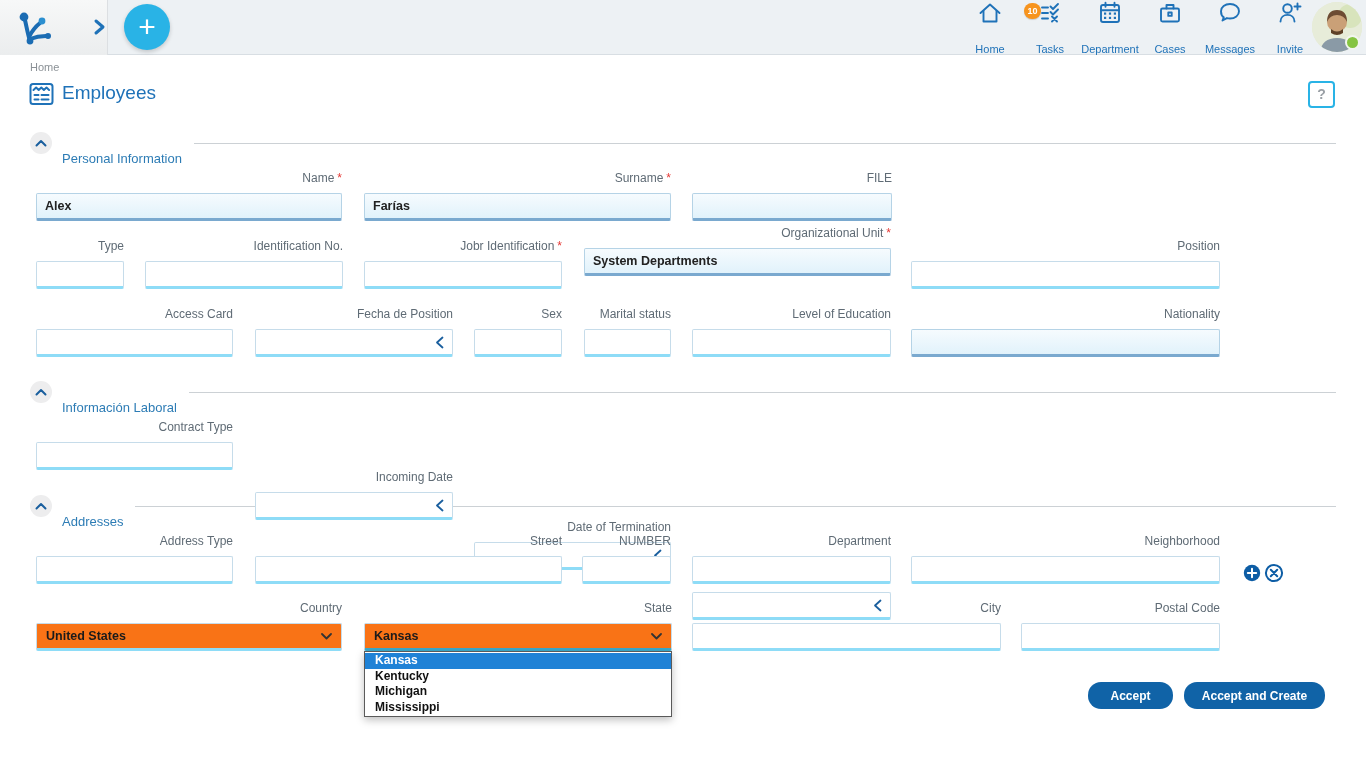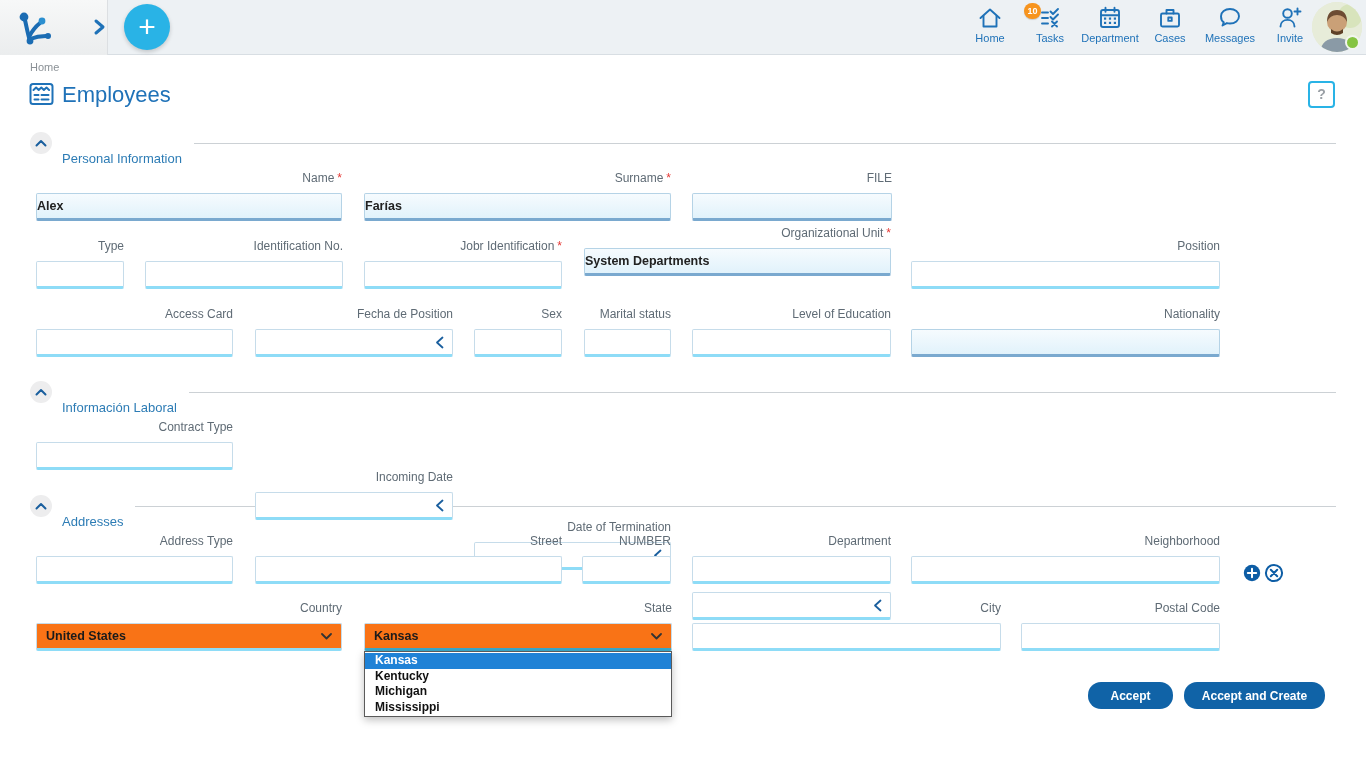--- a/index.html
+++ b/index.html
@@ -14,50 +14,50 @@
   .logobox { position:absolute; left:0; top:0; width:108px; height:55px;
     background:linear-gradient(180deg,#f7f8f8,#ebedee); border-right:1px solid #dcdfe2;
     display:flex; align-items:center; }
   .logobox svg { margin-left:14px; }
   .logo-chev { position:absolute; left:78px; top:17px; }
   .fab { position:absolute; left:124px; top:4px; width:46px; height:46px; border-radius:50%;
     background:#29b3e6; color:#fff; font-size:30px; font-weight:400; line-height:42px;
     text-align:center; border:none; box-shadow:0 2px 4px rgba(0,0,0,.18); cursor:pointer; }
   .nav { position:absolute; right:46px; top:0; height:55px; display:flex; }
   .navitem { width:60px; height:55px; position:relative; display:flex; flex-direction:column;
-    align-items:center; padding-top:5px; cursor:pointer; }
+    align-items:center; cursor:pointer;justify-content:space-between; }
   .navitem .nlabel { font-size:11px; color:#1f72b8; margin-top:1px; }
   .badge { position:absolute; left:4px; top:3px; min-width:17px; height:16px; border-radius:9px;
     background:#f7941e; color:#fff; font-size:9px; font-weight:bold; line-height:16px;
     text-align:center; padding:0 3px; box-shadow:0 1px 1px rgba(0,0,0,.15); }
   .avatar { position:absolute; left:1312px; top:2px; width:50px; height:50px; border-radius:50%;
     overflow:hidden; background:#e3ead2; cursor:pointer; }
   .statusdot { position:absolute; left:1345px; top:35px; width:15px; height:15px; border-radius:50%;
     background:#85c440; border:2px solid #f2f5ee; }
   
   .breadcrumb { position:absolute; left:30px; top:61px; font-size:11px; color:#8b9196; cursor:pointer; }
   .titleicon { position:absolute; left:28px; top:81px; }
-  .pagetitle { position:absolute; left:62px; top:82px; font-size:22px; color:#1f72b8; }
+  .pagetitle { position:absolute; left:62px; top:82px; font-size:19px; color:#1f72b8; }
   .helpbtn { position:absolute; left:1308px; top:81px; width:27px; height:27px; background:#fff;
     border:2px solid #29b3e6; border-radius:4px; color:#9aa0a6; font-size:14px; font-weight:bold;
     text-align:center; line-height:23px; cursor:pointer; }
   
   .section { position:absolute; left:30px; right:30px; height:24px; display:flex; align-items:center; }
   .seccircle { width:22px; height:22px; border-radius:50%; background:#ededee; display:flex;
     align-items:center; justify-content:center; cursor:pointer; flex:none; }
   .sectitle { font-size:13px; color:#2d7cb5; margin-left:10px; white-space:nowrap;margin-top:30px; }
   .secline { flex:1; height:1px; background:#ccd1d5; margin-left:12px; }
   
   .field { position:absolute; }
   .flabel { font-size:12px; color:#5f6b75; height:22px; line-height:15px; white-space:nowrap;text-align:right; }
   .req { color:#e53935; margin-left:3px; }
   .finput { display:block; width:100%; height:28px; border:1px solid #c6dcea;
     border-bottom:3px solid #8edcf7; border-radius:2px; background:#fff;
     font-family:"Liberation Sans", sans-serif; font-size:12.5px; font-weight:bold; color:#222;
-    padding:0 0; outline:none; }
+    padding:0 8px; outline:none; }
   .finput.hl { background:linear-gradient(180deg,#f6fbfe 0%,#e1f2fb 100%);
     border:1px solid #b5d3e6; border-bottom:3px solid #7aa9cf; }
   .datewrap { position:relative; }
   .datewrap svg { position:absolute; right:9px; top:8px; pointer-events:none; }
   
   .selectbox { display:flex; align-items:center; justify-content:space-between; width:100%; height:28px;
     border:1px solid #c6dcea; border-bottom:3px solid #8edcf7; border-radius:2px; background:#f97316;
     font-size:12.5px; font-weight:bold; color:#1b1b1b; padding:0 9px; cursor:pointer; }
   .selectbox.open { border-bottom-color:#3aabcd; }
   .dropdown { position:absolute; left:364px; top:651px; width:308px; background:#fff;

